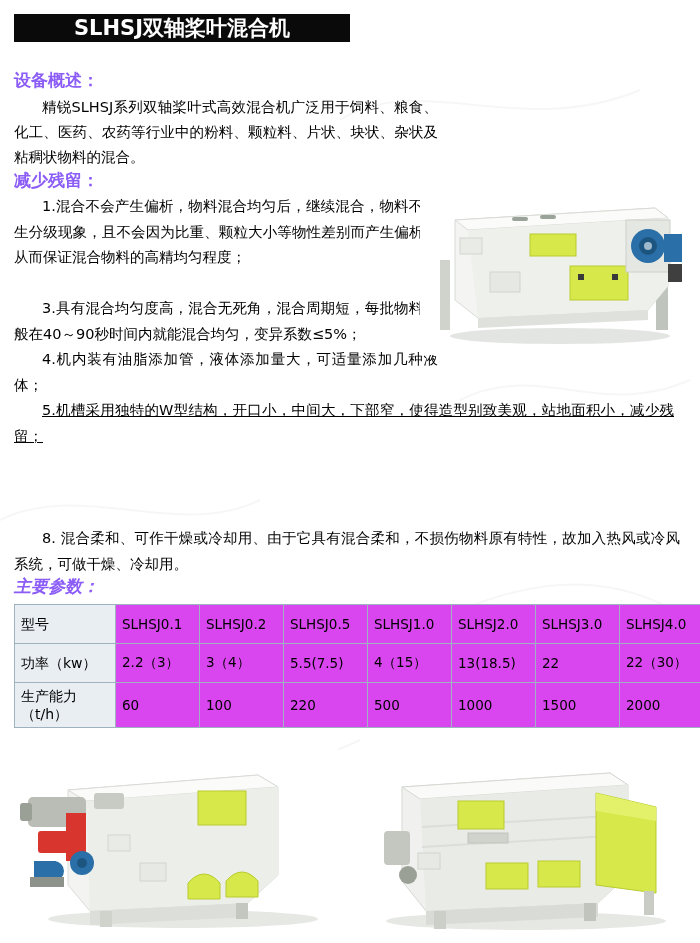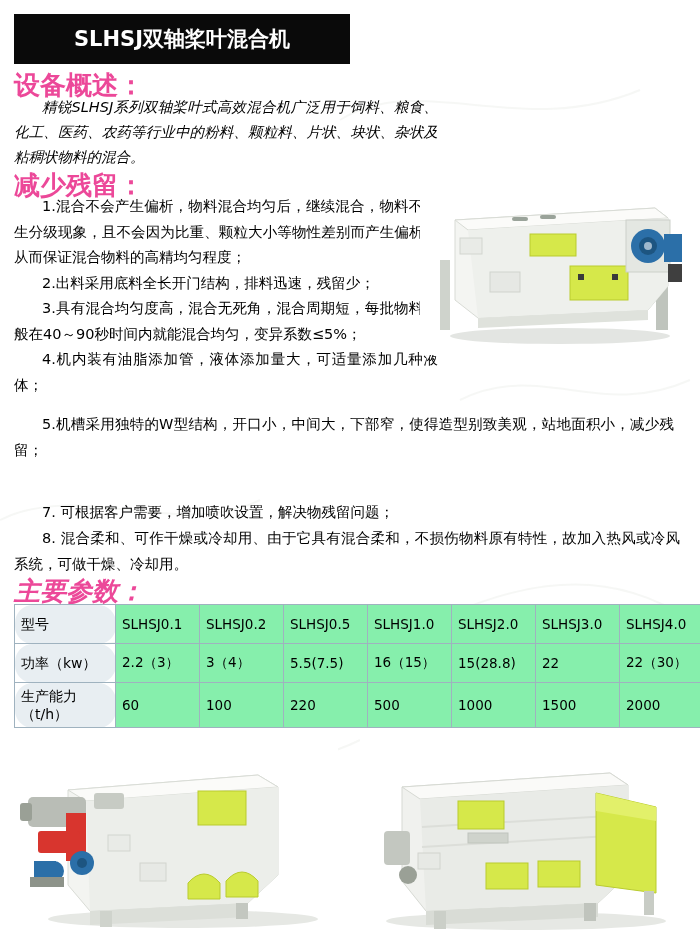--- a/index.html
+++ b/index.html
@@ -20,74 +20,73 @@
     width: 700px;
     height: 943px;
   }
 
   
   .title-bar {
     position: absolute;
     left: 14px;
     top: 14px;
     width: 336px;
-    height: 50px;
+    height: 28px;
     background: #0a0a0a;
     display: flex;
     align-items: center;
     justify-content: center;
   }
   .title-bar .title-text {
     color: #ffffff;
     font-size: 21px;
     font-weight: bold;
     letter-spacing: 0px;
     line-height: 1;
     white-space: nowrap;
   }
 
   
   .section-heading {
     position: absolute;
-    font-size: 26px;
+    font-size: 17px;
     font-weight: bold;
-    color: #ec4899;
+    color: #8b5cf6;
     line-height: 1;
     white-space: nowrap;
   }
   #h-overview { left: 14px; top: 72px; }
   #h-features { left: 14px; top: 172px; }
   #h-params   { left: 14px; top: 578px; font-style: italic; }
 
   
   .para {
     position: absolute;
     font-size: 14.5px;
     line-height: 25px;
     color: #000;
     text-align: justify;
   }
   #p-overview {
     left: 14px;
     top: 95px;
     width: 424px;
-    font-style: italic;
   }
   .feat {
     position: absolute;
     font-size: 14.5px;
     line-height: 25.5px;
     color: #000;
     text-align: justify;
   }
   #f1 { left: 14px; top: 194px; width: 424px; }
   #f2 { left: 14px; top: 271px; width: 424px; }
   #f3 { left: 14px; top: 296px; width: 424px; }
   #f4 { left: 14px; top: 347px; width: 424px; }
-  #f5 { left: 14px; top: 412px; width: 660px; }
+  #f5 { left: 14px; top: 398px; width: 660px; text-decoration: underline; }
   #f6 { left: 14px; top: 449px; width: 666px; }
   #f7 { left: 14px; top: 500px; width: 666px; }
   #f8 { left: 14px; top: 526px; width: 666px; }
 
   .indent { text-indent: 28px; display: block; }
 
   
   .photo {
     position: absolute;
     overflow: hidden;
@@ -124,28 +123,27 @@
     width: 658px;
     font-size: 13.5px;
     table-layout: fixed;
   }
   table.params td {
     border: 1px solid #9fb2bf;
     padding: 4px 6px;
     height: 30px;
     vertical-align: middle;
     color: #000;
-    background: #86efac;
+    background: #d946ef;
   }
   table.params td.rowhead {
     background: #e8eef2;
     font-size: 14px;
     width: 88px;
     line-height: 18px;
-    border-radius: 18px;
   }
   table.params td.cell {
     width: 71px;
   }
 
   
   .watermark {
     position: absolute;
     left: 0; top: 0;
     width: 700px; height: 943px;
@@ -174,34 +172,28 @@
 
   <div class="section-heading" id="h-overview">设备概述：</div>
   <div class="para" id="p-overview">
     <span class="indent">精锐SLHSJ系列双轴桨叶式高效混合机广泛用于饲料、粮食、化工、医药、农药等行业中的粉料、颗粒料、片状、块状、杂状及粘稠状物料的混合。</span>
   </div>
 
   <div class="section-heading" id="h-features">减少残留：</div>
   <div class="feat" id="f1">
       <span class="indent">1.混合不会产生偏析，物料混合均匀后，继续混合，物料不发生分级现象，且不会因为比重、颗粒大小等物性差别而产生偏析，从而保证混合物料的高精均匀程度；</span>
     </div>
-  <div class="feat" id="f2">
-      <span class="indent">2.出料采用底料全长开门结构，排料迅速，残留少；</span>
-    </div>
   <div class="feat" id="f3">
       <span class="indent">3.具有混合均匀度高，混合无死角，混合周期短，每批物料一般在40～90秒时间内就能混合均匀，变异系数≤5%；</span>
     </div>
   <div class="feat" id="f4">
       <span class="indent">4.机内装有油脂添加管，液体添加量大，可适量添加几种液体；</span>
     </div>
   <div class="feat" id="f5">
       <span class="indent">5.机槽采用独特的W型结构，开口小，中间大，下部窄，使得造型别致美观，站地面积小，减少残留；</span>
-    </div>
-  <div class="feat" id="f7">
-      <span class="indent">7. 可根据客户需要，增加喷吹设置，解决物残留问题；</span>
     </div>
   <div class="feat" id="f8">
       <span class="indent">8. 混合柔和、可作干燥或冷却用、由于它具有混合柔和，不损伤物料原有特性，故加入热风或冷风系统，可做干燥、冷却用。</span>
     </div>
 
   <div class="photo" id="photo-top">
     <svg width="268" height="195" viewBox="0 0 268 195">
       <rect x="0" y="0" width="268" height="195" fill="#ffffff"></rect>
 
       <ellipse cx="140" cy="176" rx="110" ry="8" fill="#e3e5e2"></ellipse>
@@ -252,22 +244,22 @@
           <td class="cell">SLHSJ2.0</td>
           <td class="cell">SLHSJ3.0</td>
           <td class="cell">SLHSJ4.0</td>
 
         </tr>
         <tr>
           <td class="rowhead">功率（kw）</td>
           <td class="cell">2.2（3）</td>
           <td class="cell">3（4）</td>
           <td class="cell">5.5(7.5)</td>
-          <td class="cell">16（15）</td>
-          <td class="cell">15(28.8)</td>
+          <td class="cell">4（15）</td>
+          <td class="cell">13(18.5)</td>
           <td class="cell">22</td>
           <td class="cell">22（30）</td>
 
         </tr>
         <tr>
           <td class="rowhead">生产能力（t/h）</td>
           <td class="cell">60</td>
           <td class="cell">100</td>
           <td class="cell">220</td>
           <td class="cell">500</td>

